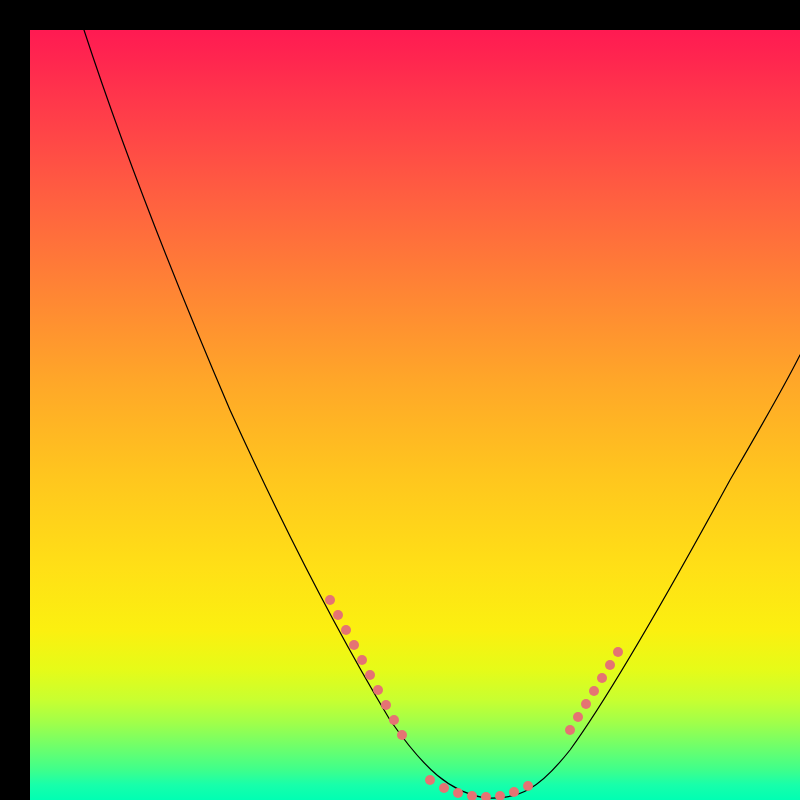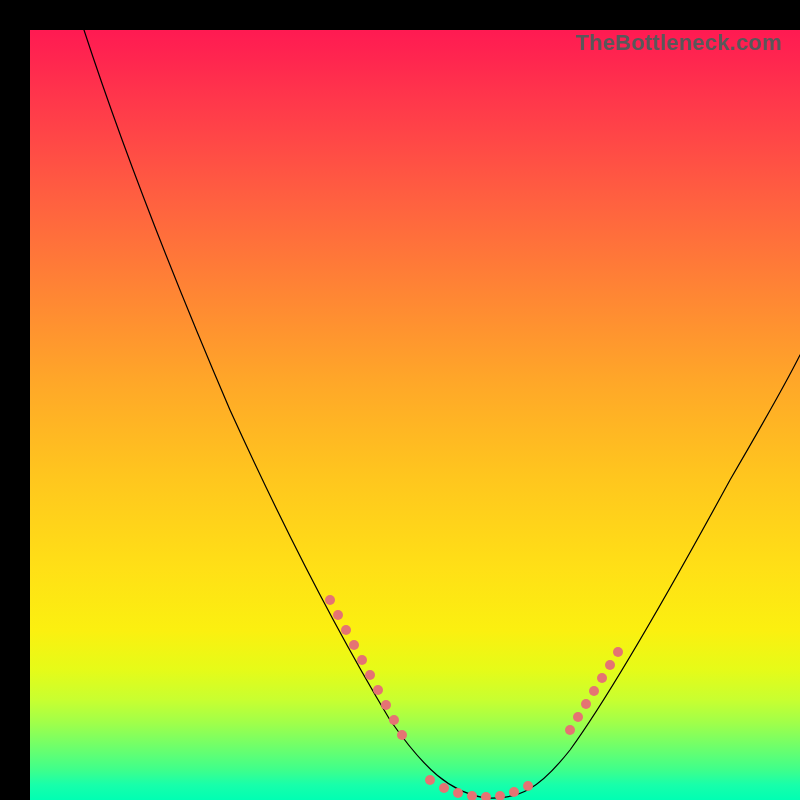--- a/index.html
+++ b/index.html
@@ -81,21 +81,20 @@
     fill: #e57373;
   }
 </style>
 </head>
 <body>
 
 <div class="frame">
   <div class="plot-area">
     <div class="gradient-bg"></div>
 
-    <div class="watermark">TheBottleneck.com</div>
 
     <svg class="curve" viewBox="0 0 770 770" preserveAspectRatio="none">
 
       <path d="M 54 0
            C 90 110, 140 240, 200 380
            C 250 490, 300 590, 360 690
            C 395 740, 420 762, 455 768
            C 490 770, 510 758, 540 720
            C 580 665, 640 560, 700 450
            C 735 390, 760 345, 770 325"></path>

